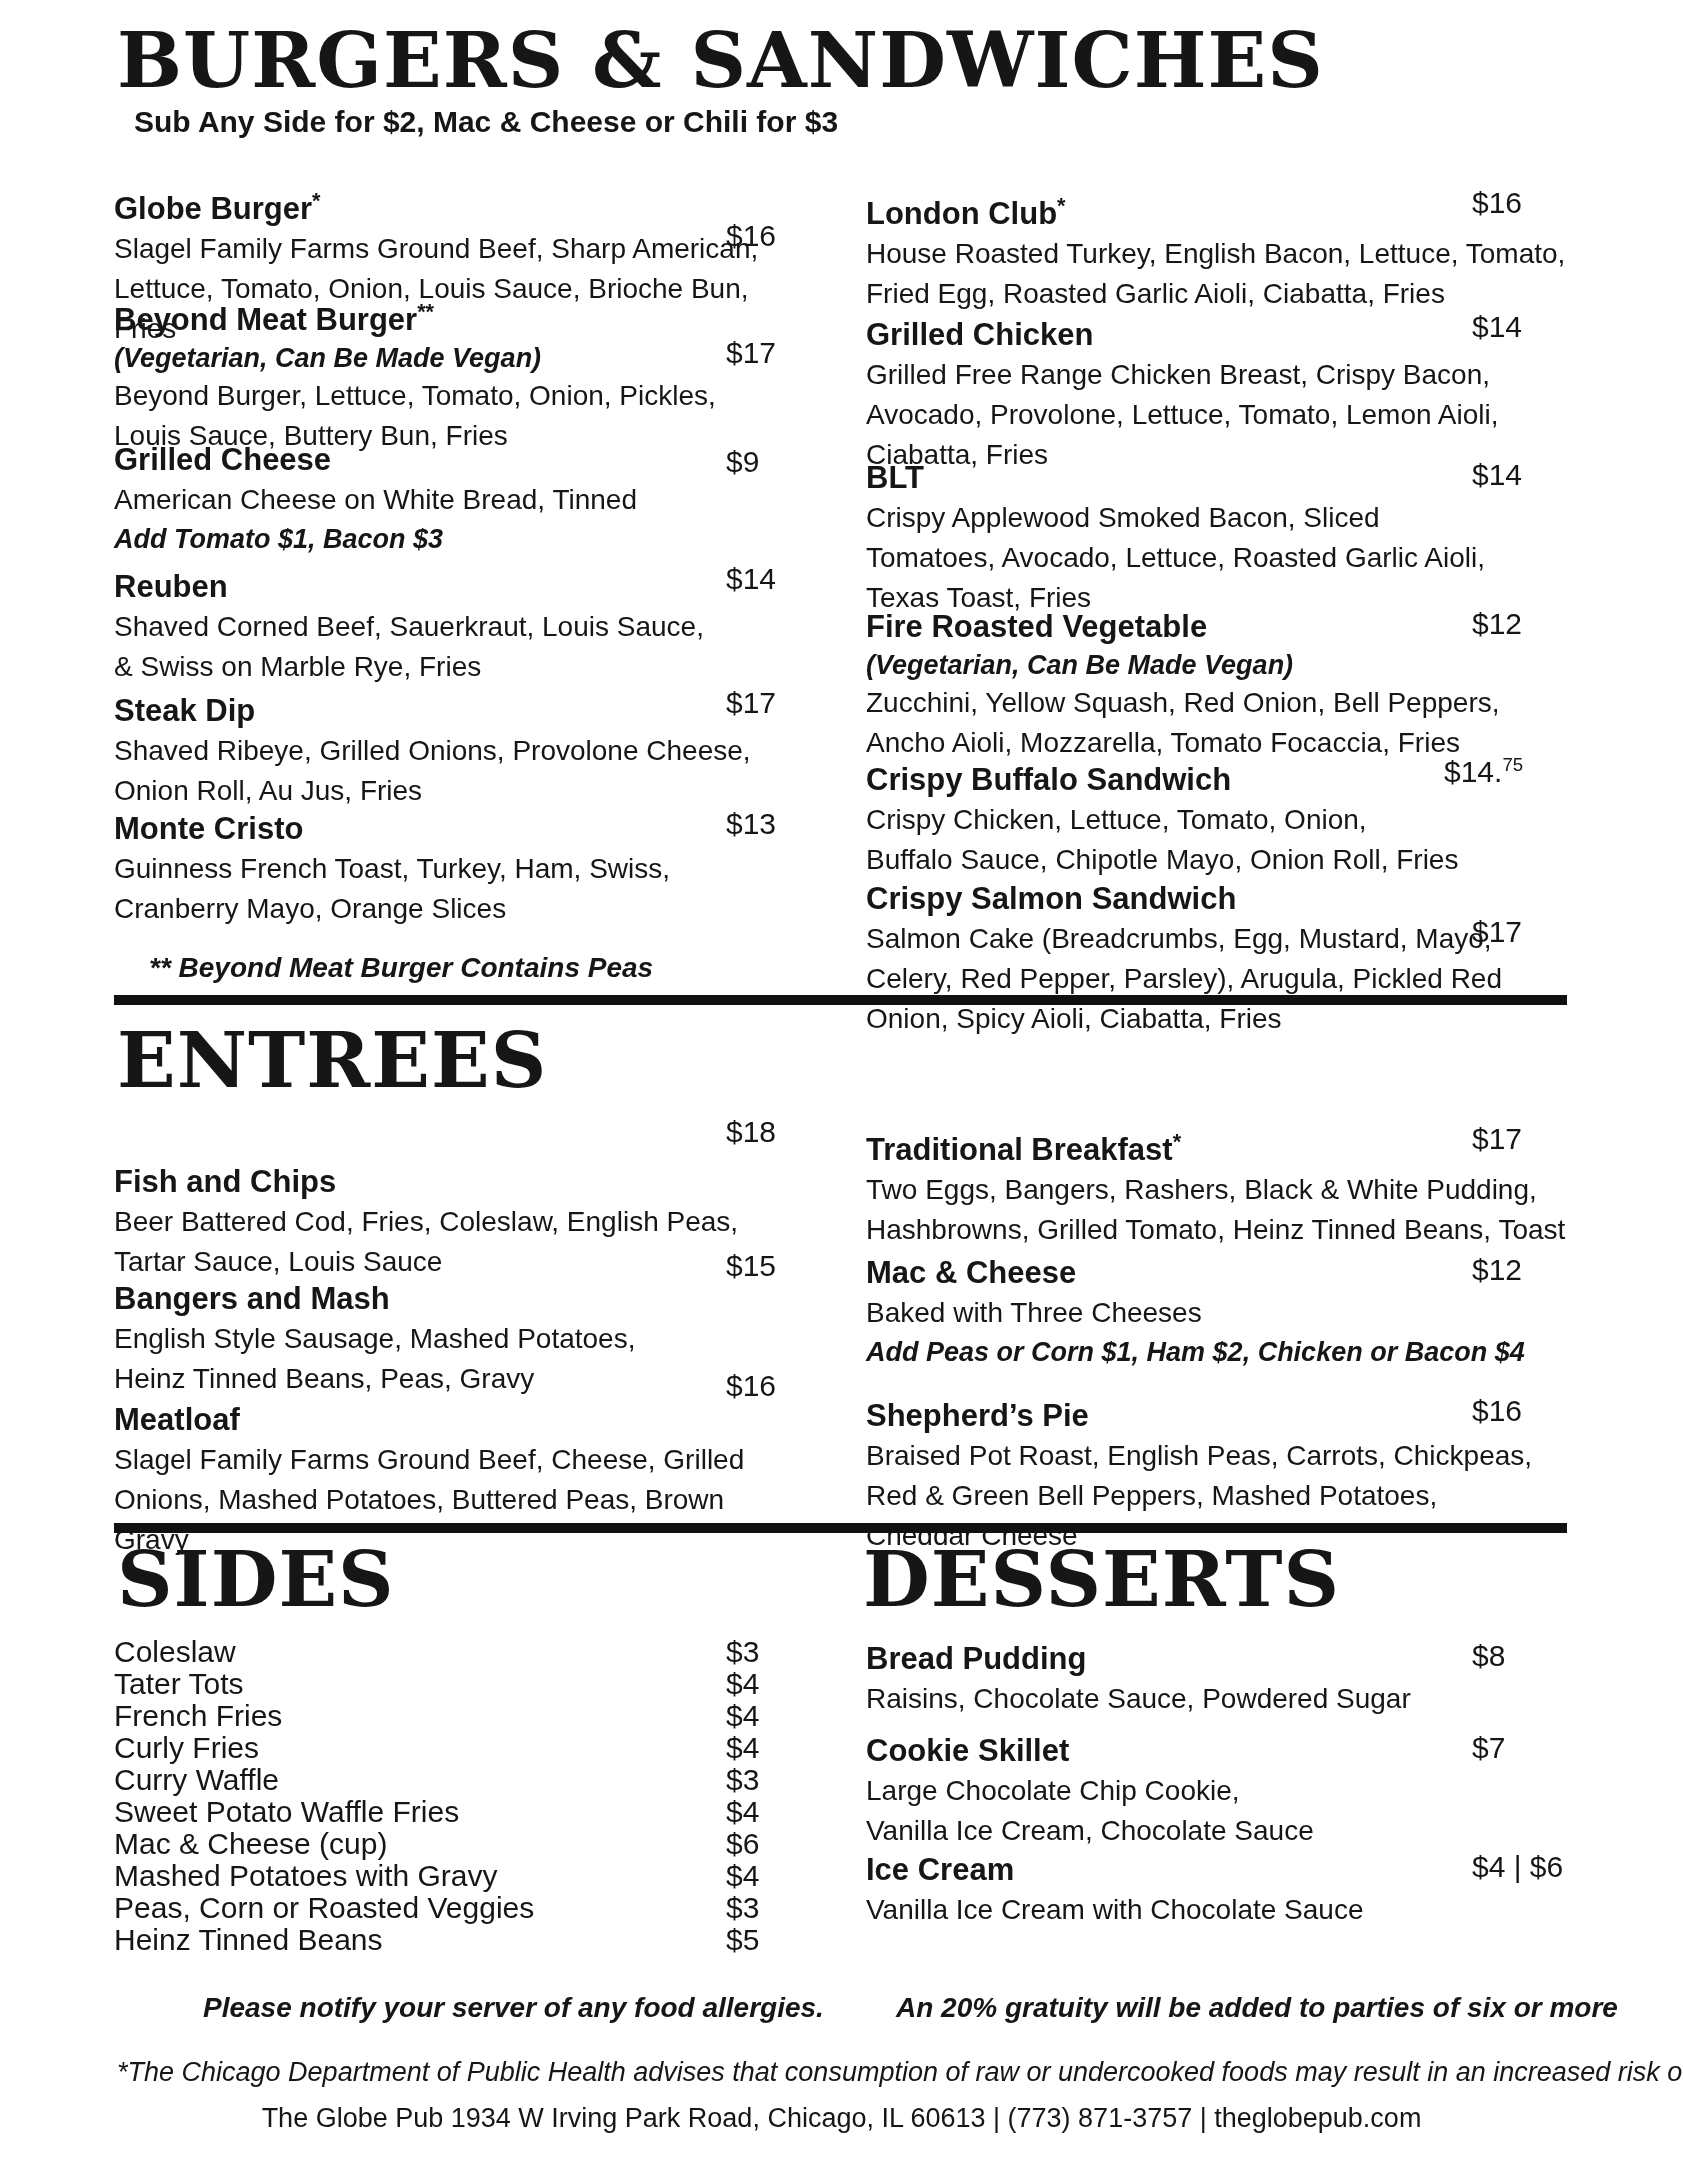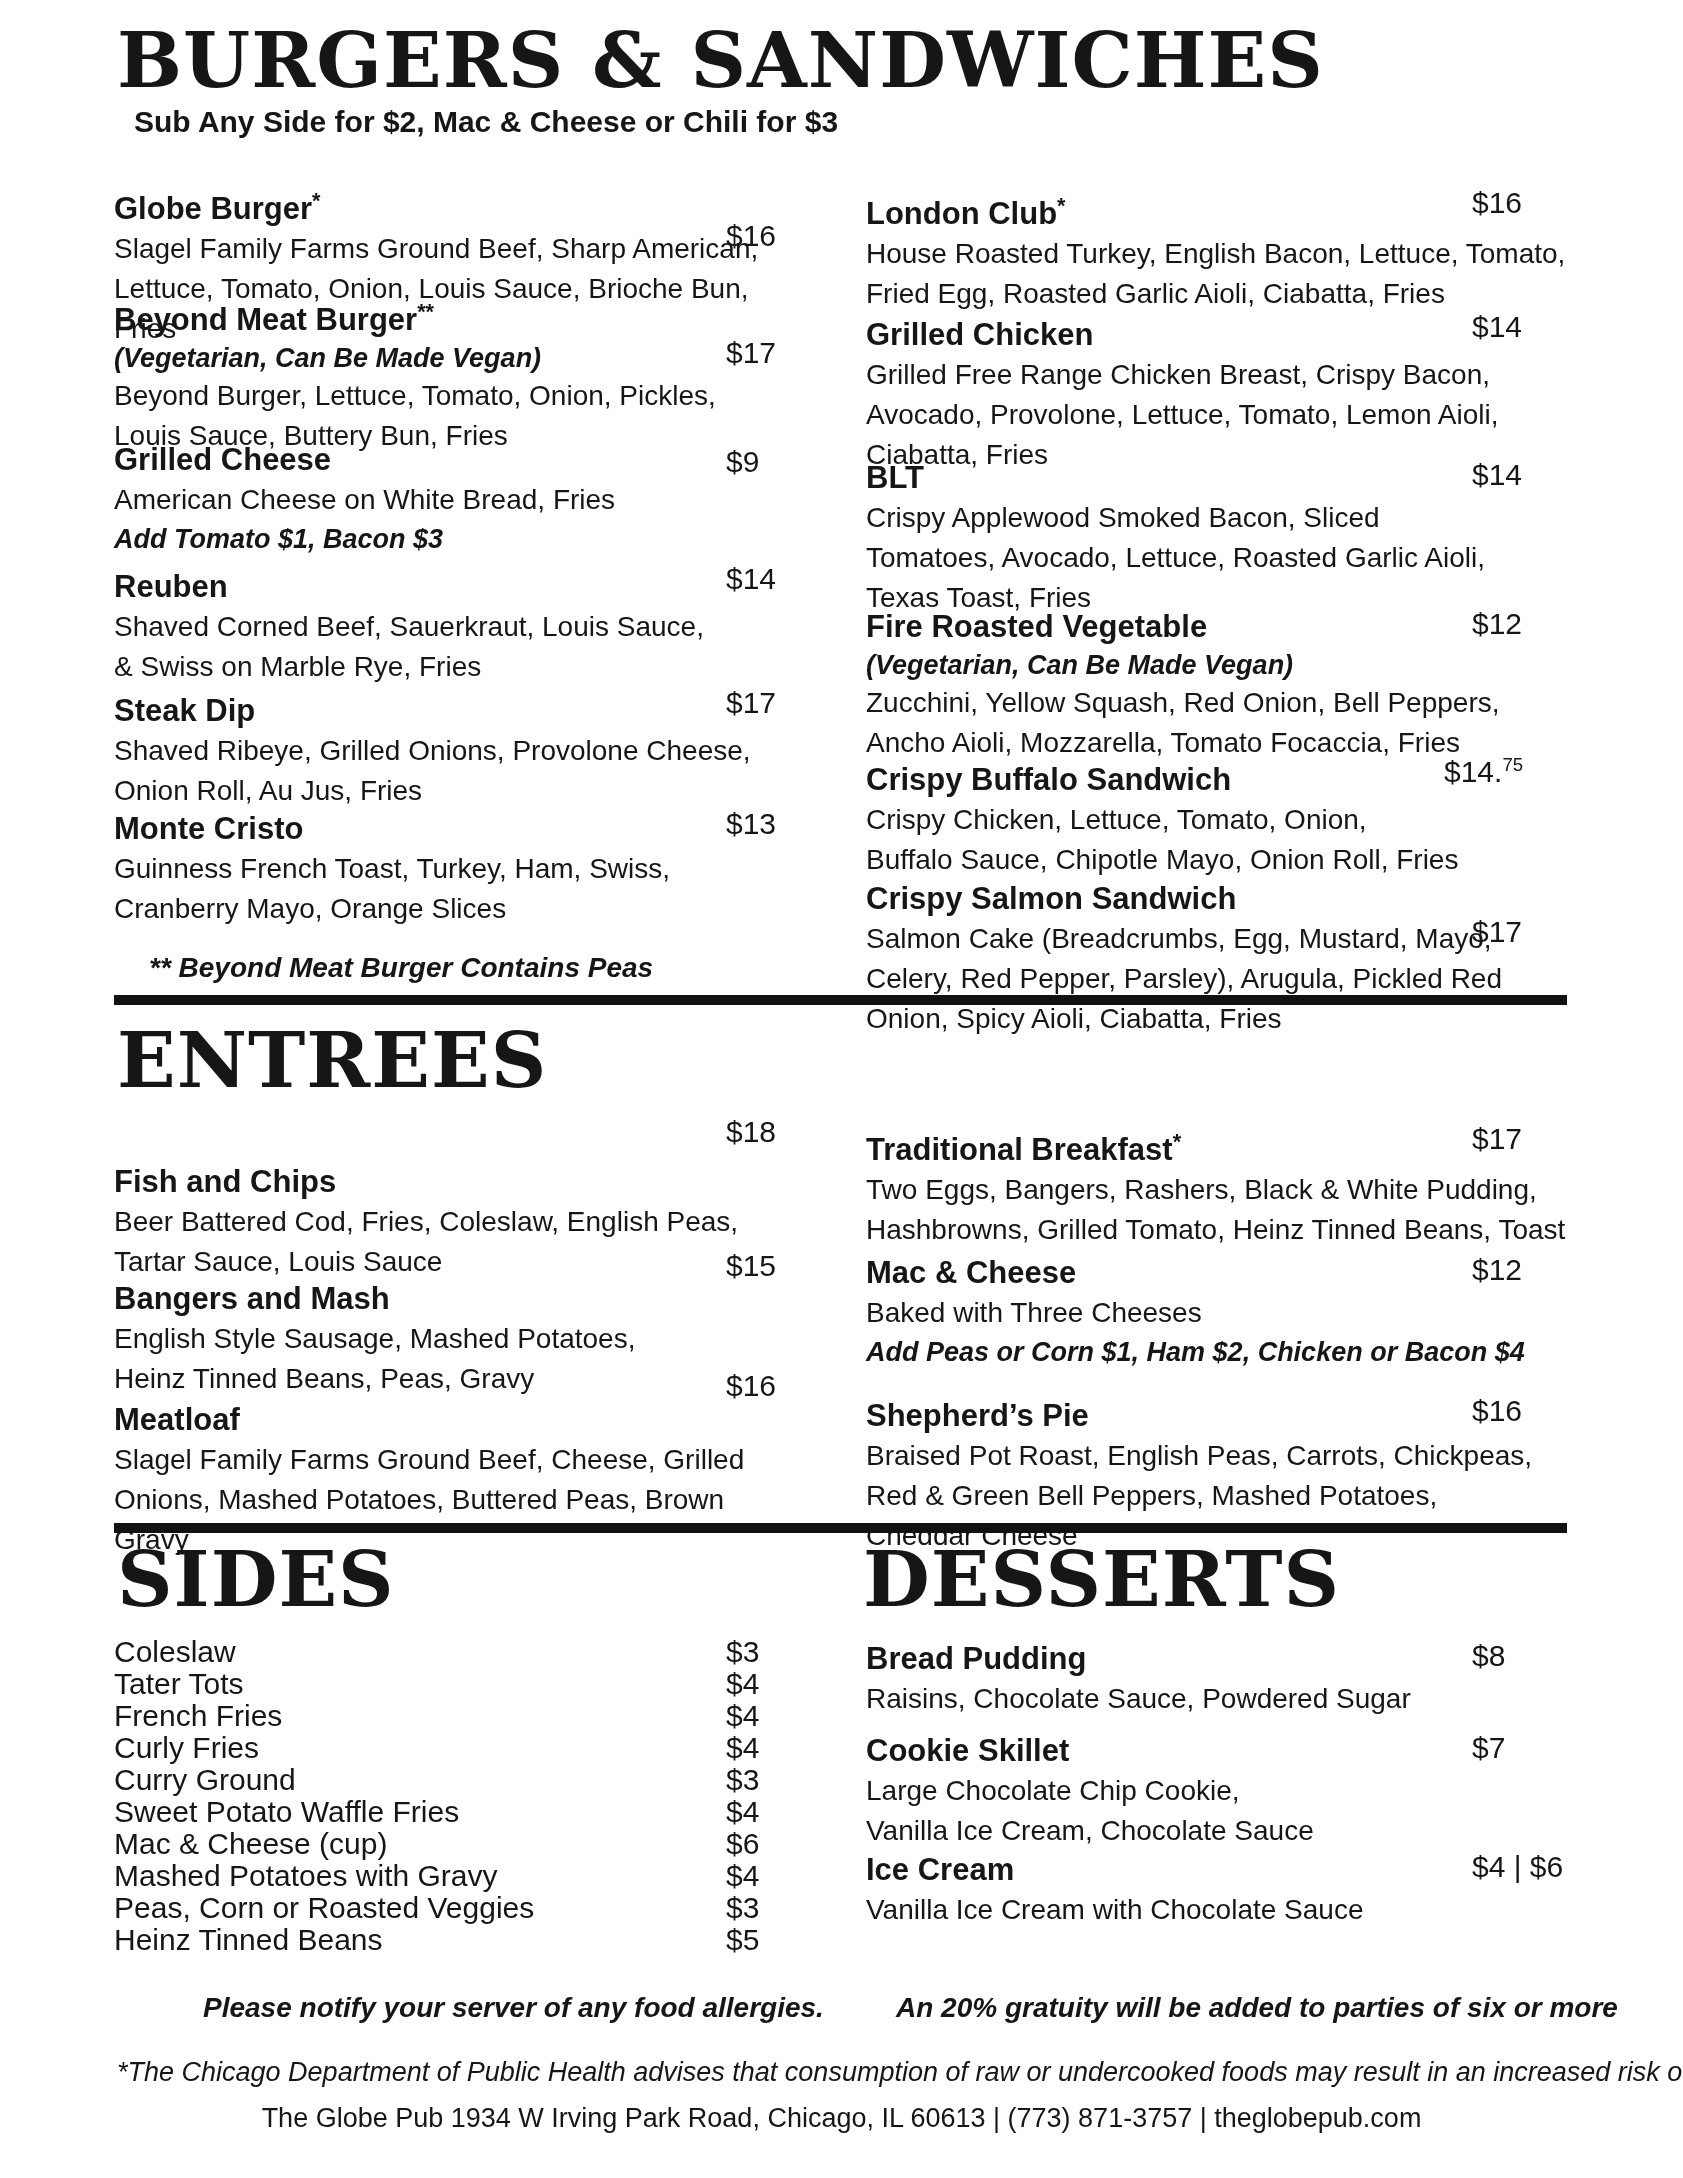--- a/index.html
+++ b/index.html
@@ -43,21 +43,21 @@
       <div class="iprice" style="left: 612px; top: 168px; position: absolute;">$17</div>
       <div class="item" style="top: 124px;">
         <div class="iname">Beyond Meat Burger<span class="mark">**</span></div>
         <div class="vegnote">(Vegetarian, Can Be Made Vegan)</div>
         <div class="idesc">Beyond Burger, Lettuce, Tomato, Onion, Pickles,
 Louis Sauce, Buttery Bun, Fries</div>
       </div>
       <div class="iprice" style="left: 612px; top: 277px; position: absolute;">$9</div>
       <div class="item" style="top: 272px;">
         <div class="iname">Grilled Cheese</div>
-        <div class="idesc">American Cheese on White Bread, Fries</div>
+        <div class="idesc">American Cheese on White Bread, Tinned</div>
         <div class="addon">Add Tomato $1, Bacon $3</div>
       </div>
       <div class="iprice" style="left: 612px; top: 394px; position: absolute;">$14</div>
       <div class="item" style="top: 399px;">
         <div class="iname">Reuben</div>
         <div class="idesc">Shaved Corned Beef, Sauerkraut, Louis Sauce,
 &amp; Swiss on Marble Rye, Fries</div>
       </div>
       <div class="iprice" style="left: 612px; top: 518px; position: absolute;">$17</div>
       <div class="item" style="top: 523px;">
@@ -167,21 +167,21 @@
   <div class="divider" style="top:1523px;"></div>
 
   <div class="sec-title" style="left:117px;top:1541px;">SIDES</div>
   <div class="sec-title" style="left:863px;top:1541px;">DESSERTS</div>
 
   <div class="col" id="sides-list" style="left:114px;top:1636px;width:653px;">
       <div class="srow"><span class="sname">Coleslaw</span><span class="sprice" style="left: 612px;">$3</span></div>
       <div class="srow"><span class="sname">Tater Tots</span><span class="sprice" style="left: 612px;">$4</span></div>
       <div class="srow"><span class="sname">French Fries</span><span class="sprice" style="left: 612px;">$4</span></div>
       <div class="srow"><span class="sname">Curly Fries</span><span class="sprice" style="left: 612px;">$4</span></div>
-      <div class="srow"><span class="sname">Curry Ground</span><span class="sprice" style="left: 612px;">$3</span></div>
+      <div class="srow"><span class="sname">Curry Waffle</span><span class="sprice" style="left: 612px;">$3</span></div>
       <div class="srow"><span class="sname">Sweet Potato Waffle Fries</span><span class="sprice" style="left: 612px;">$4</span></div>
       <div class="srow"><span class="sname">Mac &amp; Cheese (cup)</span><span class="sprice" style="left: 612px;">$6</span></div>
       <div class="srow"><span class="sname">Mashed Potatoes with Gravy</span><span class="sprice" style="left: 612px;">$4</span></div>
       <div class="srow"><span class="sname">Peas, Corn or Roasted Veggies</span><span class="sprice" style="left: 612px;">$3</span></div>
       <div class="srow"><span class="sname">Heinz Tinned Beans</span><span class="sprice" style="left: 612px;">$5</span></div>
     </div>
   <div class="col" id="desserts-list" style="left:866px;top:1634px;width:703px;height:327px;">
       <div class="iprice" style="left: 606px; top: 5px; position: absolute;">$8</div>
       <div class="item" style="top: 5px;">
         <div class="iname">Bread Pudding</div>

